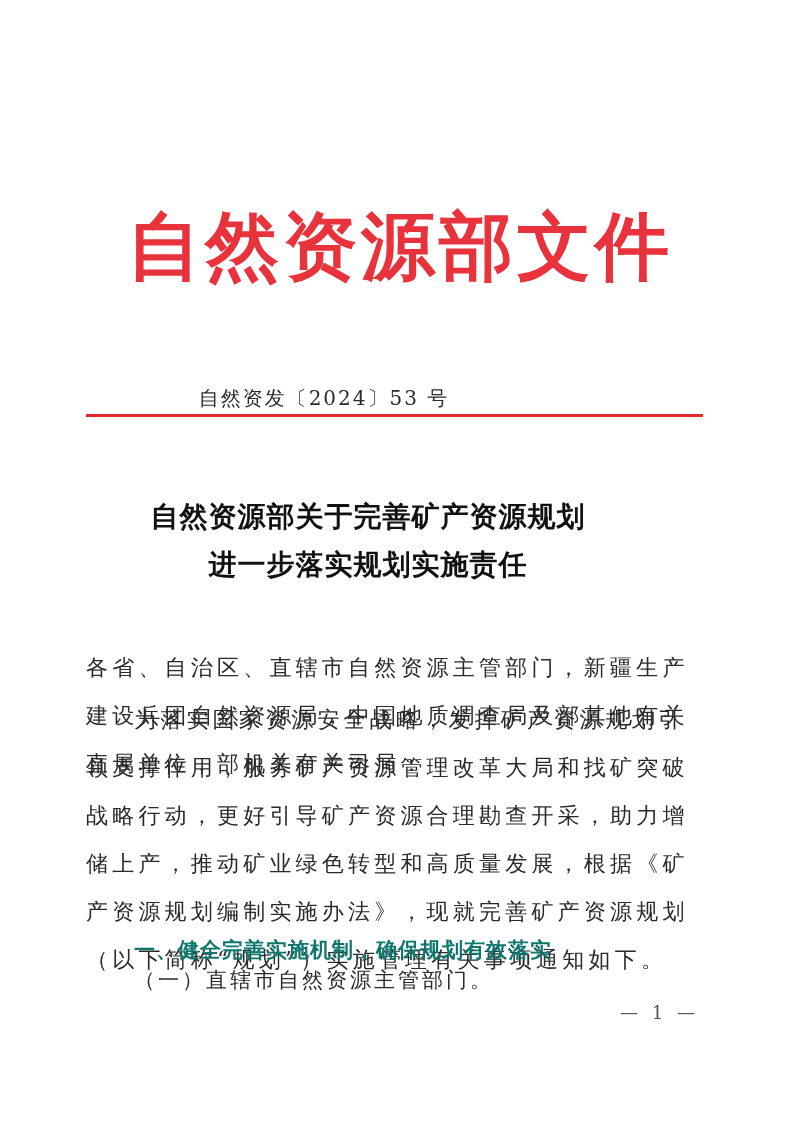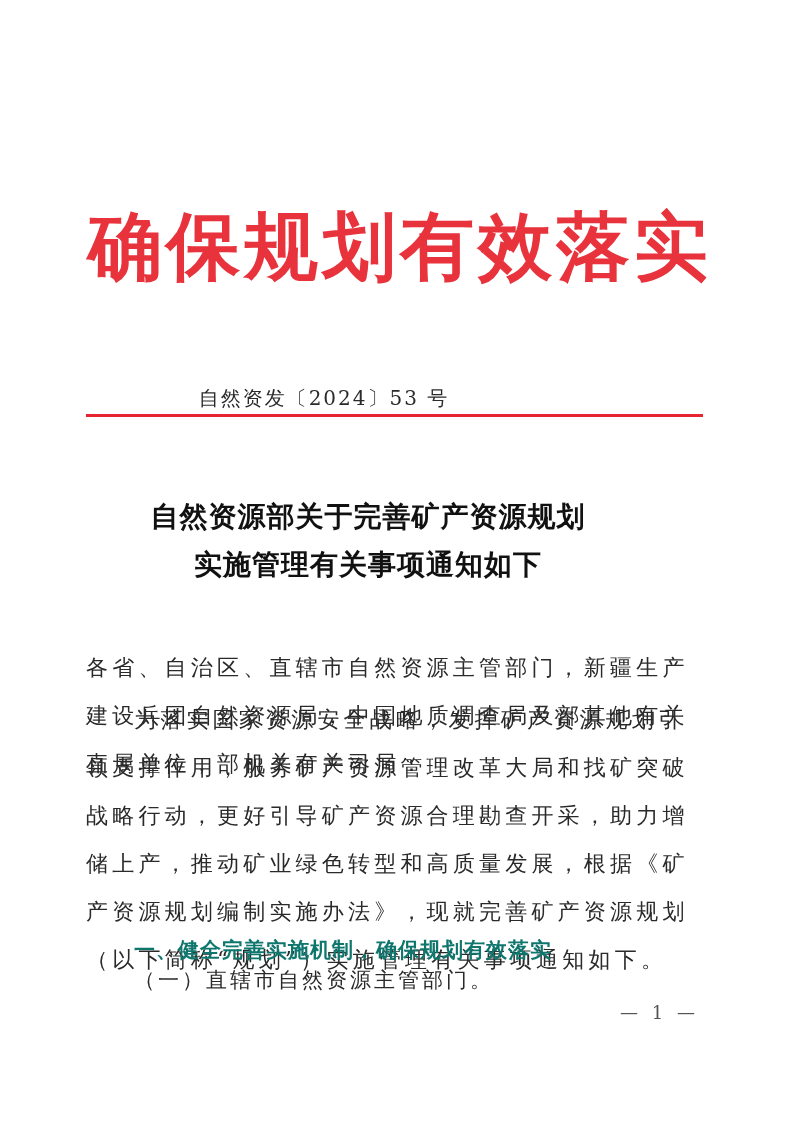--- a/index.html
+++ b/index.html
@@ -23,26 +23,26 @@
   .heading1 { position: absolute; left: 134px; top: 932px; font-family: "DejaVu Sans", "Liberation Sans", sans-serif;
               font-weight: bold; font-size: 21px; line-height: 36px; letter-spacing: 1px; color: #0f766e; }
   .heading2 { position: absolute; left: 134px; top: 962px; font-size: 21px; line-height: 36px;
               letter-spacing: 3px; color: #2a2a2a; }
   .pagenum { position: absolute; left: 620px; top: 998px; font-size: 18px; line-height: 30px;
              letter-spacing: 4px; color: #555; }
 </style>
 </head>
 <body>
 
-<div class="masthead">确保规划有效落实</div>
+<div class="masthead">自然资源部文件</div>
 <div class="docnum">自然资发〔2024〕53 号</div>
 <div class="redline"></div>
 
 <div class="title l1">自然资源部关于完善矿产资源规划</div>
-<div class="title l2">实施管理有关事项通知如下</div>
+<div class="title l2">进一步落实规划实施责任</div>
 
 <div class="body addressee">各省、自治区、直辖市自然资源主管部门，新疆生产建设兵团自然资源局，中国地质调查局及部其他有关直属单位，部机关有关司局：</div>
 <div class="body para">为落实国家资源安全战略，发挥矿产资源规划引领支撑作用，服务矿产资源管理改革大局和找矿突破战略行动，更好引导矿产资源合理勘查开采，助力增储上产，推动矿业绿色转型和高质量发展，根据《矿产资源规划编制实施办法》，现就完善矿产资源规划（以下简称“规划”）实施管理有关事项通知如下。</div>
 
 <div class="heading1">一、健全完善实施机制，确保规划有效落实</div>
 <div class="heading2">（一）直辖市自然资源主管部门。</div>
 
 <div class="pagenum">— 1 —</div>
 
 </body></html>

